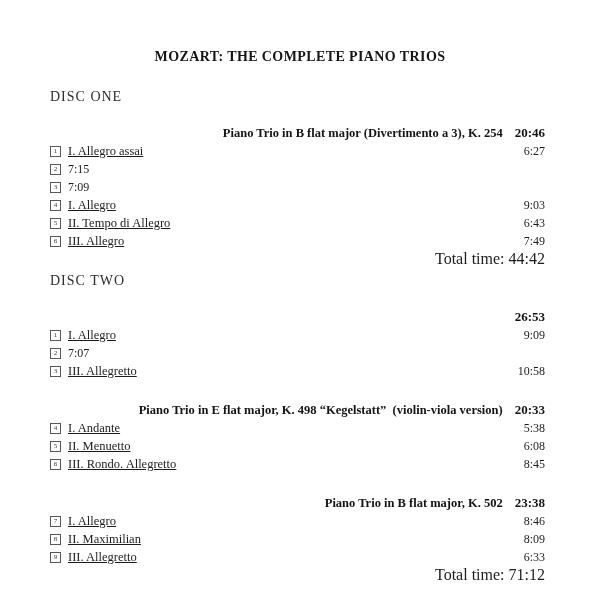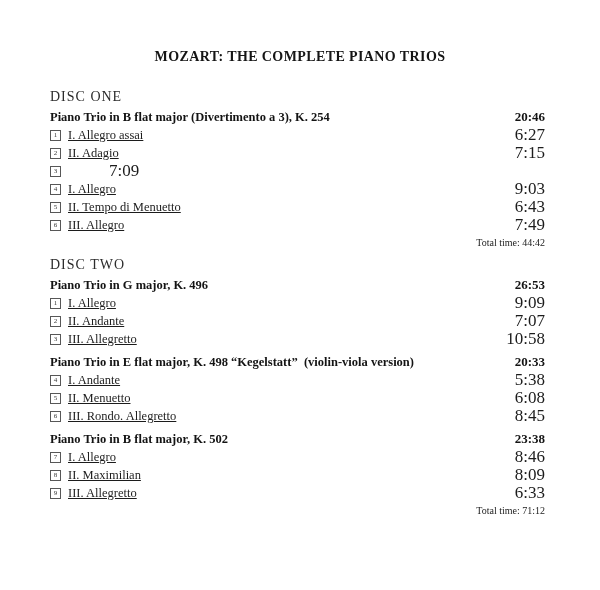--- a/index.html
+++ b/index.html
@@ -32,23 +32,23 @@
     line-height: 13px;
     font-size: 14px;
     letter-spacing: 1px;
     color: #2c2c2c;
   }
   .disc-section:first-child .disc-label {
     margin-top: 22px;
   }
   .work-header {
     display: flex;
-    justify-content: space-between;
+    justify-content: flex-end;
     align-items: baseline;
-    margin-top: 5px;
+    margin-top: 21px;
     height: 18px;
     line-height: 18px;
     font-weight: bold;
     font-size: 12.5px;
     color: #141414;
   }
   .work-title {
     white-space: pre;
   }
   .work-duration {
@@ -76,29 +76,28 @@
   .track-num {
     font-size: 7px;
     line-height: 7px;
     color: #3a3a3a;
   }
   .track-title {
     flex: 1;
     text-decoration: underline;
   }
   .track-duration {
-    font-size: 17px;
+    font-size: 12px;
     flex: none;
-    margin-left: 41px;
   }
   .total-row {
     height: 18px;
     line-height: 18px;
     text-align: right;
-    font-size: 10px;
+    font-size: 16px;
     color: #1c1c1c;
   }
 </style>
 </head>
 <body>
 
 <div class="page">
   <h1 class="page-title">MOZART: THE COMPLETE PIANO TRIOS</h1>
   <div class="content" id="content">
       <div class="disc-section">
@@ -111,70 +110,67 @@
           <span class="track-box">
             <span class="track-num">1</span>
           </span>
           <span class="track-title">I. Allegro assai</span>
           <span class="track-duration">6:27</span>
         </div>
         <div class="track-row">
           <span class="track-box">
             <span class="track-num">2</span>
           </span>
-          <span class="track-title">II. Adagio</span>
           <span class="track-duration">7:15</span>
         </div>
         <div class="track-row">
           <span class="track-box">
             <span class="track-num">3</span>
           </span>
           <span class="track-duration">7:09</span>
         </div>
         <div class="track-row">
           <span class="track-box">
             <span class="track-num">4</span>
           </span>
           <span class="track-title">I. Allegro</span>
           <span class="track-duration">9:03</span>
         </div>
         <div class="track-row">
           <span class="track-box">
             <span class="track-num">5</span>
           </span>
-          <span class="track-title">II. Tempo di Menuetto</span>
+          <span class="track-title">II. Tempo di Allegro</span>
           <span class="track-duration">6:43</span>
         </div>
         <div class="track-row">
           <span class="track-box">
             <span class="track-num">6</span>
           </span>
           <span class="track-title">III. Allegro</span>
           <span class="track-duration">7:49</span>
         </div>
         <div class="total-row"><span class="total-text">Total time: 44:42</span></div>
       </div>
       <div class="disc-section">
         <div class="disc-label">DISC TWO</div>
         <div class="work-header">
-          <span class="work-title">Piano Trio in G major, K. 496</span>
           <span class="work-duration">26:53</span>
         </div>
         <div class="track-row">
           <span class="track-box">
             <span class="track-num">1</span>
           </span>
           <span class="track-title">I. Allegro</span>
           <span class="track-duration">9:09</span>
         </div>
         <div class="track-row">
           <span class="track-box">
             <span class="track-num">2</span>
           </span>
-          <span class="track-title">II. Andante</span>
           <span class="track-duration">7:07</span>
         </div>
         <div class="track-row">
           <span class="track-box">
             <span class="track-num">3</span>
           </span>
           <span class="track-title">III. Allegretto</span>
           <span class="track-duration">10:58</span>
         </div>
         <div class="work-header">

